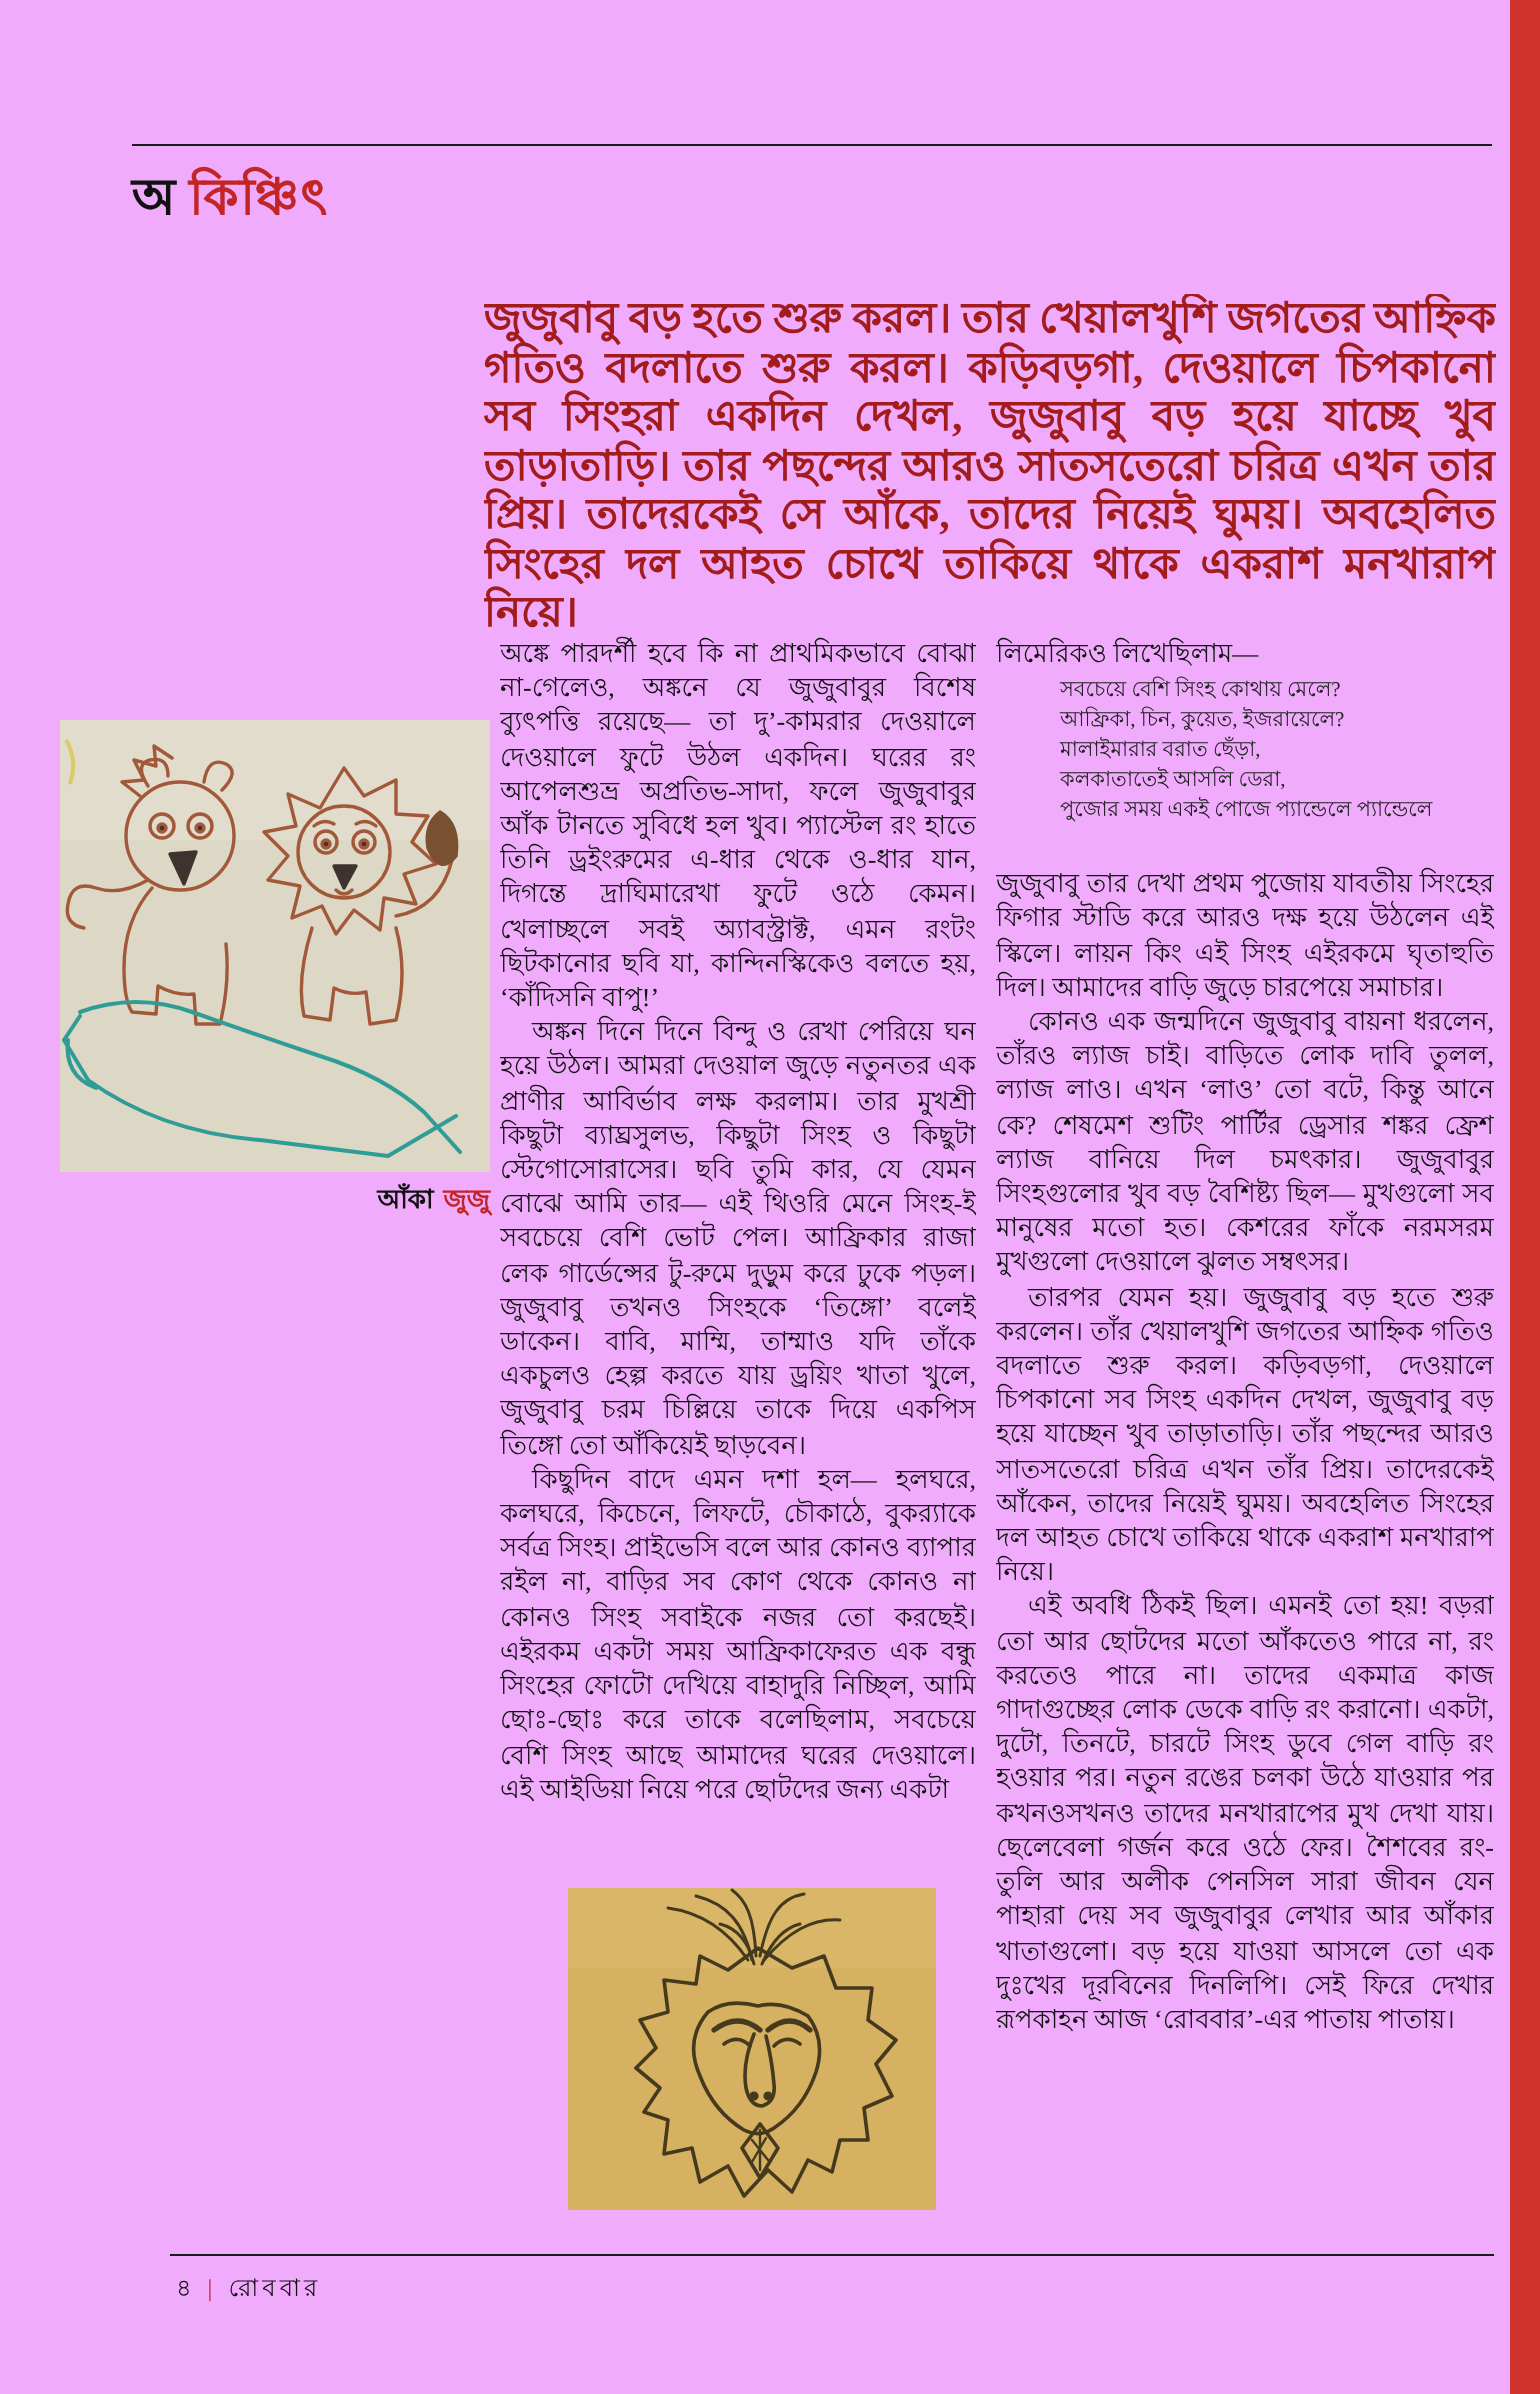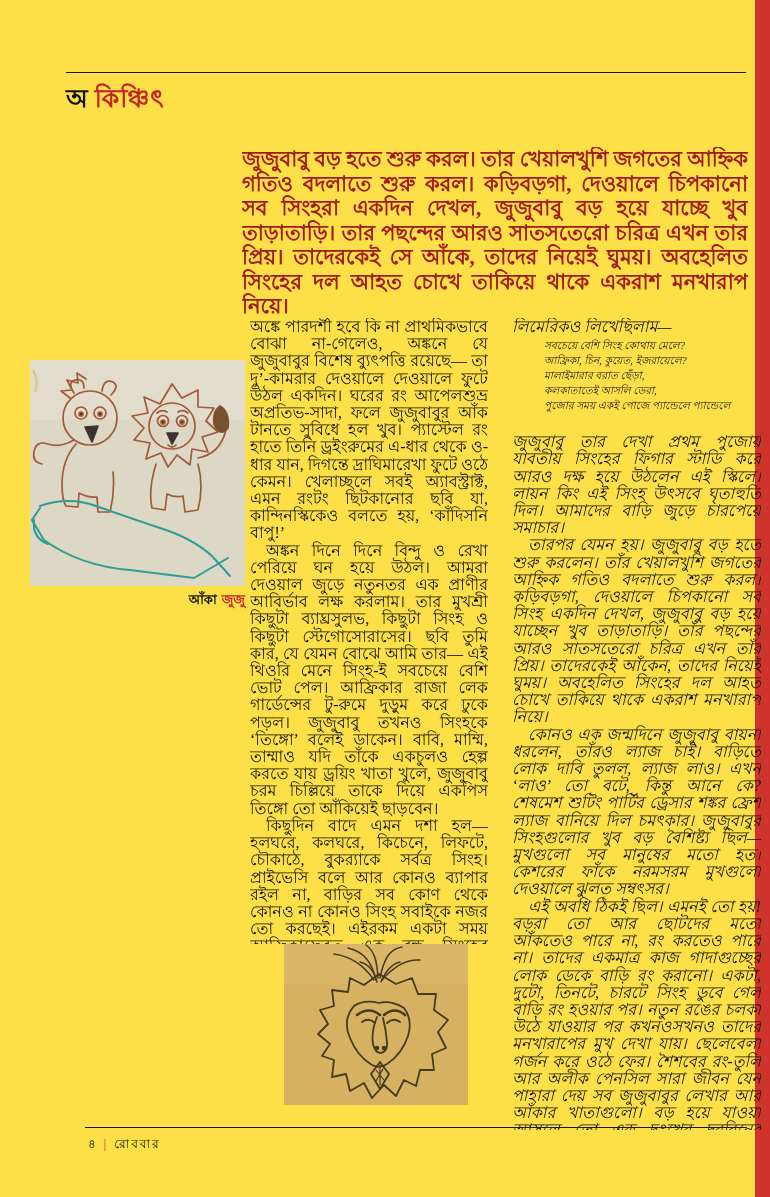--- a/index.html
+++ b/index.html
@@ -1,17 +1,17 @@
 <!DOCTYPE html>
 <html><head>
 <meta charset="utf-8">
 <style>
   html,body{margin:0;padding:0;}
   .page{
-    position:relative; width:770px; height:1197px; background:#fde047;
+    position:relative; width:770px; height:1197px; background:#f0abfc;
     font-family:"Liberation Serif", serif; overflow:hidden; color:#111;
   }
   .red-edge{position:absolute; right:0; top:0; width:15px; height:1197px; background:#ce342c;}
   .top-rule{position:absolute; left:66px; top:72px; width:680px; height:1px; background:#1a1a1a;}
   .section-header{position:absolute; left:66px; top:79px; font-size:25px; font-weight:bold; letter-spacing:1px;}
   .sec-black{color:#111;}
   .sec-red{color:#c32424; margin-left:6px;}
   .intro{
     position:absolute; left:242px; top:103px; width:506px; height:200px;
     font-size:21px; line-height:24.5px; font-weight:bold; color:#a31c1c;
@@ -21,22 +21,22 @@
     position:absolute; left:74px; top:313px; width:172px;
     font-size:20px; line-height:23px; font-weight:bold; color:#c32424;
   }
   figure{margin:0; padding:0;}
   .img1{position:absolute; left:30px; top:360px; width:215px; height:226px;}
   .img2{position:absolute; left:284px; top:944px; width:184px; height:161px;}
   .caption{position:absolute; left:30px; top:590px; width:215px; text-align:right; font-size:13px; font-weight:bold;}
   .caption .red{color:#c32424; margin-left:5px;margin-top:32px;}
   .col{position:absolute; overflow:hidden; text-align:justify;}
   .col1{left:250px; top:318px; width:238px; height:626px;}
-  .col2{left:512px; top:318px; width:249px; height:812px;font-style:italic;}
-  .col p{margin:0; text-indent:16px; font-size:16px; line-height:17.2px; color:#111;}
+  .col2{left:498px; top:318px; width:249px; height:812px;}
+  .col p{margin:0; text-indent:16px; font-size:13px; line-height:17.2px; color:#111;}
   .col p.noindent{text-indent:0;}
   .limerick{margin:3px 0 20px 32px; font-size:10.5px; line-height:15px; color:#222;}
   .limerick div{white-space:nowrap;}
   .footer-rule{position:absolute; left:85px; top:1127px; width:662px; height:1px; background:#1a1a1a;}
   .footer{position:absolute; left:88px; top:1135px; font-size:12px; letter-spacing:2px; color:#111;}
   .footer .sep{color:#c32424; margin:0 6px;}
   svg{display:block;}
 </style>
 </head>
 <body>
@@ -145,23 +145,23 @@
 
   <div class="col col2">
     <p class="noindent">লিমেরিকও লিখেছিলাম—</p>
     <div class="limerick">
       <div>সবচেয়ে বেশি সিংহ কোথায় মেলে?</div>
       <div>আফ্রিকা, চিন, কুয়েত, ইজরায়েলে?</div>
       <div>মালাইমারার বরাত ছেঁড়া,</div>
       <div>কলকাতাতেই আসলি ডেরা,</div>
       <div>পুজোর সময় একই পোজে প্যান্ডেলে প্যান্ডেলে</div>
     </div>
-    <p class="noindent">জুজুবাবু তার দেখা প্রথম পুজোয় যাবতীয় সিংহের ফিগার স্টাডি করে আরও দক্ষ হয়ে উঠলেন এই স্কিলে। লায়ন কিং এই সিংহ উৎসবে ঘৃতাহুতি দিল। আমাদের বাড়ি জুড়ে চারপেয়ে সমাচার।</p>
+    <p class="noindent">জুজুবাবু তার দেখা প্রথম পুজোয় যাবতীয় সিংহের ফিগার স্টাডি করে আরও দক্ষ হয়ে উঠলেন এই স্কিলে। লায়ন কিং এই সিংহ এইরকমে ঘৃতাহুতি দিল। আমাদের বাড়ি জুড়ে চারপেয়ে সমাচার।</p>
+    <p>কোনও এক জন্মদিনে জুজুবাবু বায়না ধরলেন, তাঁরও ল্যাজ চাই। বাড়িতে লোক দাবি তুলল, ল্যাজ লাও। এখন ‘লাও’ তো বটে, কিন্তু আনে কে? শেষমেশ শুটিং পার্টির ড্রেসার শঙ্কর ফ্রেশ ল্যাজ বানিয়ে দিল চমৎকার। জুজুবাবুর সিংহগুলোর খুব বড় বৈশিষ্ট্য ছিল— মুখগুলো সব মানুষের মতো হত। কেশরের ফাঁকে নরমসরম মুখগুলো দেওয়ালে ঝুলত সম্বৎসর।</p>
     <p>তারপর যেমন হয়। জুজুবাবু বড় হতে শুরু করলেন। তাঁর খেয়ালখুশি জগতের আহ্নিক গতিও বদলাতে শুরু করল। কড়িবড়গা, দেওয়ালে চিপকানো সব সিংহ একদিন দেখল, জুজুবাবু বড় হয়ে যাচ্ছেন খুব তাড়াতাড়ি। তাঁর পছন্দের আরও সাতসতেরো চরিত্র এখন তাঁর প্রিয়। তাদেরকেই আঁকেন, তাদের নিয়েই ঘুময়। অবহেলিত সিংহের দল আহত চোখে তাকিয়ে থাকে একরাশ মনখারাপ নিয়ে।</p>
-    <p>কোনও এক জন্মদিনে জুজুবাবু বায়না ধরলেন, তাঁরও ল্যাজ চাই। বাড়িতে লোক দাবি তুলল, ল্যাজ লাও। এখন ‘লাও’ তো বটে, কিন্তু আনে কে? শেষমেশ শুটিং পার্টির ড্রেসার শঙ্কর ফ্রেশ ল্যাজ বানিয়ে দিল চমৎকার। জুজুবাবুর সিংহগুলোর খুব বড় বৈশিষ্ট্য ছিল— মুখগুলো সব মানুষের মতো হত। কেশরের ফাঁকে নরমসরম মুখগুলো দেওয়ালে ঝুলত সম্বৎসর।</p>
     <p>এই অবধি ঠিকই ছিল। এমনই তো হয়! বড়রা তো আর ছোটদের মতো আঁকতেও পারে না, রং করতেও পারে না। তাদের একমাত্র কাজ গাদাগুচ্ছের লোক ডেকে বাড়ি রং করানো। একটা, দুটো, তিনটে, চারটে সিংহ ডুবে গেল বাড়ি রং হওয়ার পর। নতুন রঙের চলকা উঠে যাওয়ার পর কখনওসখনও তাদের মনখারাপের মুখ দেখা যায়। ছেলেবেলা গর্জন করে ওঠে ফের। শৈশবের রং-তুলি আর অলীক পেনসিল সারা জীবন যেন পাহারা দেয় সব জুজুবাবুর লেখার আর আঁকার খাতাগুলো। বড় হয়ে যাওয়া আসলে তো এক দুঃখের দূরবিনের দিনলিপি। সেই ফিরে দেখার রূপকাহন আজ ‘রোববার’-এর পাতায় পাতায়।</p>
   </div>
 
   <div class="footer-rule"></div>
   <div class="footer">
     <span>৪</span><span class="sep">|</span><span>রোববার</span>
   </div>
 
 </div>
 

